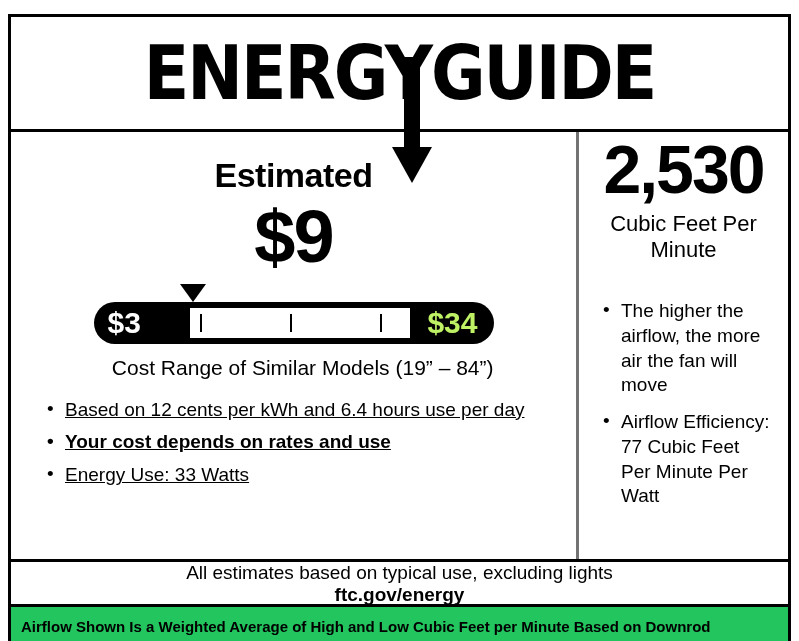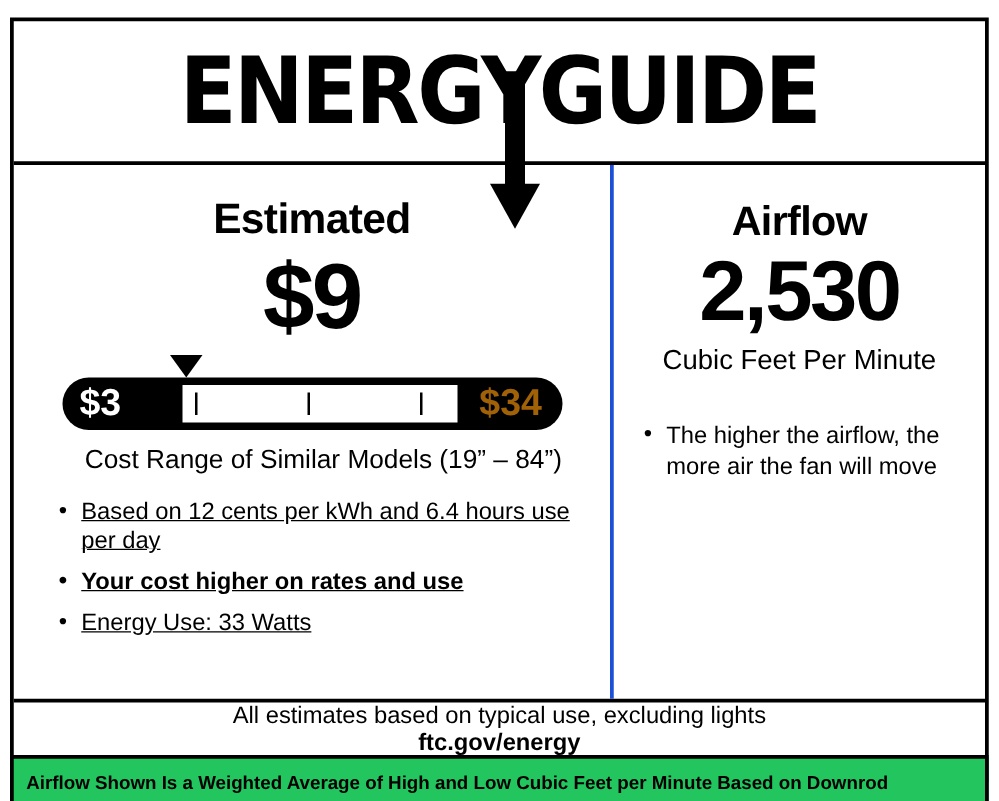--- a/index.html
+++ b/index.html
@@ -79,22 +79,22 @@
   }
 
   
   .body-row {
     position: relative;
     display: flex;
     height: 427px;
     border-bottom: 3px solid #000;
   }
   .left-col {
-    width: 480px;
-    border-right: 3px solid #1d4ed8;
+    width: 568px;
+    border-right: 3px solid #737373;
     box-sizing: border-box;
     position: relative;
   }
   .right-col {
     flex: 1;
     position: relative;
     box-sizing: border-box;
   }
 
   
@@ -146,21 +146,21 @@
     align-items: center;
   }
   .range-low {
     color: #fff;
     font-size: 30px;
     font-weight: bold;
     margin-left: 14px;
     z-index: 3;
   }
   .range-high {
-    color: #a16207;
+    color: #bef264;
     font-size: 30px;
     font-weight: bold;
     position: absolute;
     right: 16px;
     z-index: 3;
   }
   .range-white {
     position: absolute;
     left: 96px;
     top: 6px;
@@ -308,31 +308,31 @@
           <div class="tick t2"></div>
           <div class="tick t3"></div>
           <div class="range-low">$3</div>
           <div class="range-high">$34</div>
         </div>
         <div class="range-caption">Cost Range of Similar Models (19” – 84”)</div>
       </div>
 
       <ul class="bullets">
         <li>Based on 12 cents per kWh and 6.4 hours use per day</li>
-        <li class="bold">Your cost higher on rates and use</li>
+        <li class="bold">Your cost depends on rates and use</li>
         <li>Energy Use: 33 Watts</li>
       </ul>
     </div>
 
     <div class="right-col">
-      <div class="airflow-title">Airflow</div>
       <div class="airflow-value">2,530</div>
       <div class="airflow-unit">Cubic Feet Per Minute</div>
       <ul class="airflow-bullets">
         <li>The higher the airflow, the more air the fan will move</li>
+        <li>Airflow Efficiency: 77 Cubic Feet Per Minute Per Watt</li>
       </ul>
     </div>
 
   </div>
 
   <div class="footer-row">
     <div class="footer-note">All estimates based on typical use, excluding lights</div>
     <div class="footer-url">ftc.gov/energy</div>
   </div>
 

